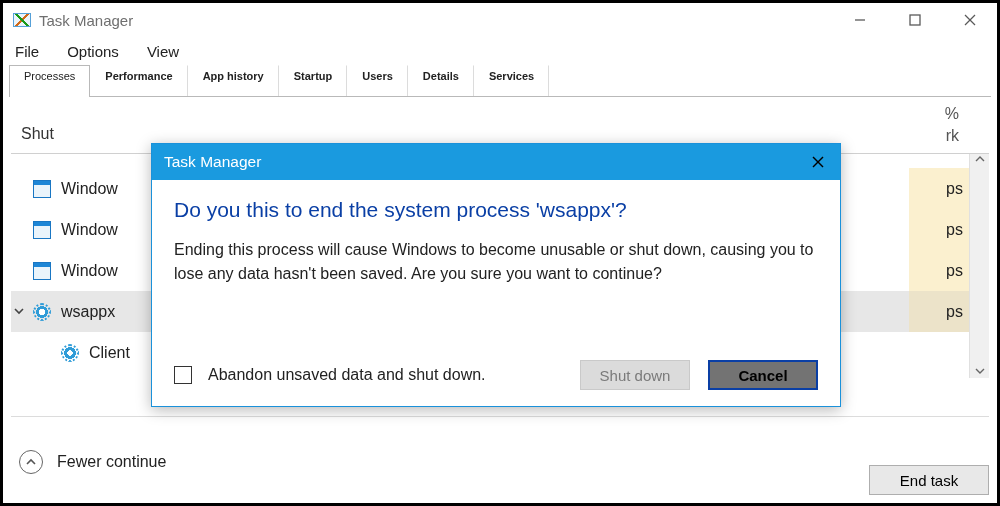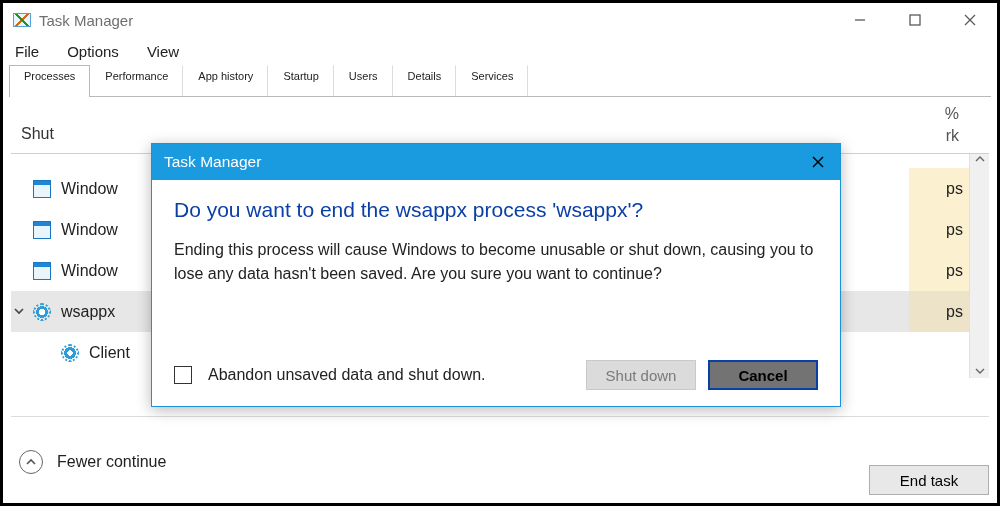--- a/index.html
+++ b/index.html
@@ -63,20 +63,21 @@
     margin-right: 0;
   }
   .tabstrip .tab.active {
     border-color: #b9b9b9;
     background: #fff;
     position: relative;
     z-index: 2;
   }
   .tabstrip .tab:not(.active) {
     border-right: 1px solid #dcdcdc;
+    font-weight: bold;
   }
   .tabstrip-border {
     border-top: 1px solid #b9b9b9;
     margin: -1px 6px 0 6px;
     position: relative; z-index: 1;
   }
 
   
   .list-header {
     margin: 28px 8px 0 8px;
@@ -212,21 +213,21 @@
     display: flex; align-items: center;
   }
   .dialog .chk {
     width: 18px; height: 18px; border: 1.5px solid #333; margin-right: 16px;
   }
   .dialog .chk-label { font-size: 16px; color: #222; }
   .dialog .btn {
     width: 110px; height: 30px;
     display: flex; align-items: center; justify-content: center;
     font-size: 15px;
-    margin-left: 12px;
+    margin-left: 18px;
   }
   .dialog .btn-disabled {
     background: #dbdbdb; color: #7a7a7a; border: 1px solid #c9c9c9;
   }
   .dialog .btn-primary {
     border: 2px solid #0a3fa5; background: #737373; color: #000; font-weight: bold;
   }
   .dialog .spacer { flex: 1; }
 </style>
 </head>
@@ -347,21 +348,21 @@
   <div class="dlg-title">
     <span>Task Manager</span>
     <div class="dlg-close">
       <svg width="14" height="14">
           <line x1="2" y1="2" x2="12" y2="12" stroke="#000" stroke-width="1.4"></line>
           <line x1="12" y1="2" x2="2" y2="12" stroke="#000" stroke-width="1.4"></line>
         </svg>
     </div>
   </div>
   <div class="dlg-body">
-    <div class="headline">Do you want to end the wsappx process 'wsappx'?</div>
+    <div class="headline">Do you this to end the system process 'wsappx'?</div>
     <div class="body-text">Ending this process will cause Windows to become unusable or shut down, causing you to lose any data hasn't been saved. Are you sure you want to continue?</div>
   </div>
   <div class="dlg-actions">
     <span class="chk"></span>
     <span class="chk-label">Abandon unsaved data and shut down.</span>
     <span class="spacer"></span>
     <div class="btn btn-disabled">Shut down</div>
     <div class="btn btn-primary">Cancel</div>
   </div>
 </div>

